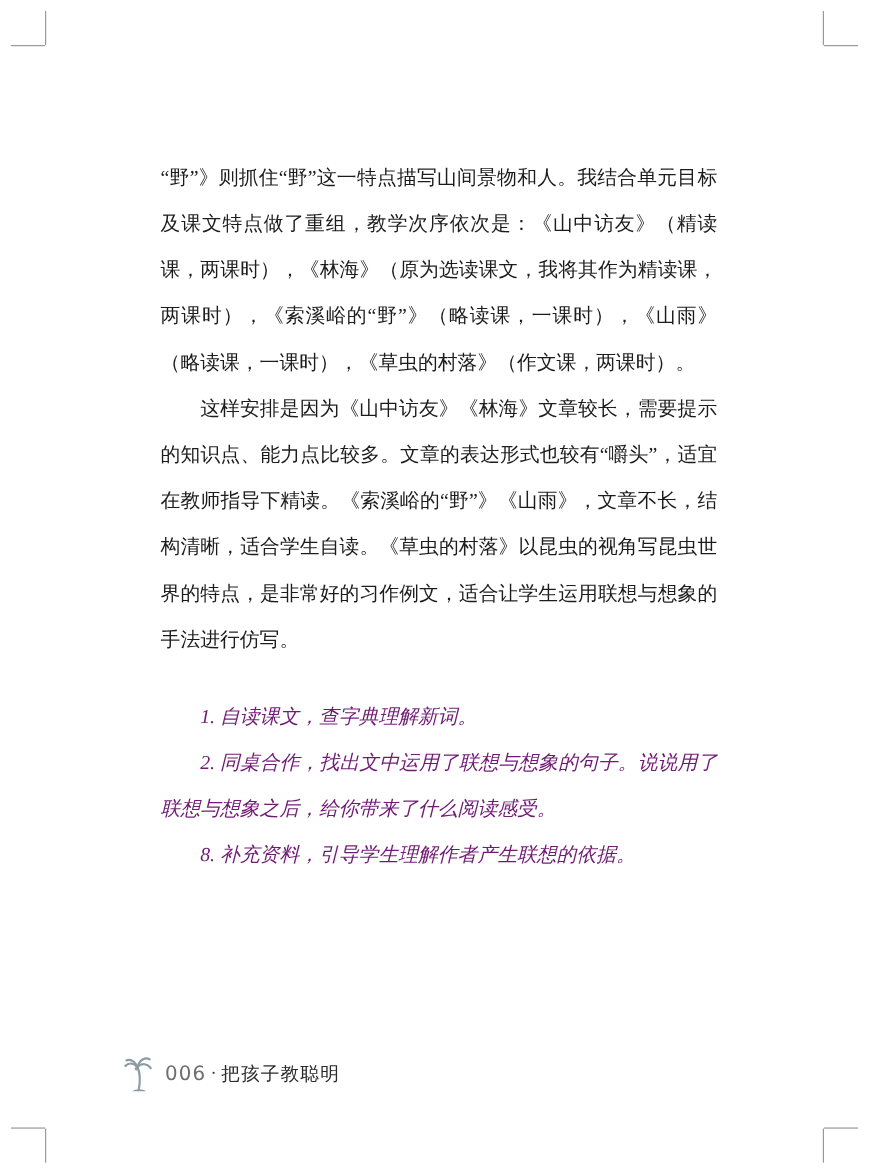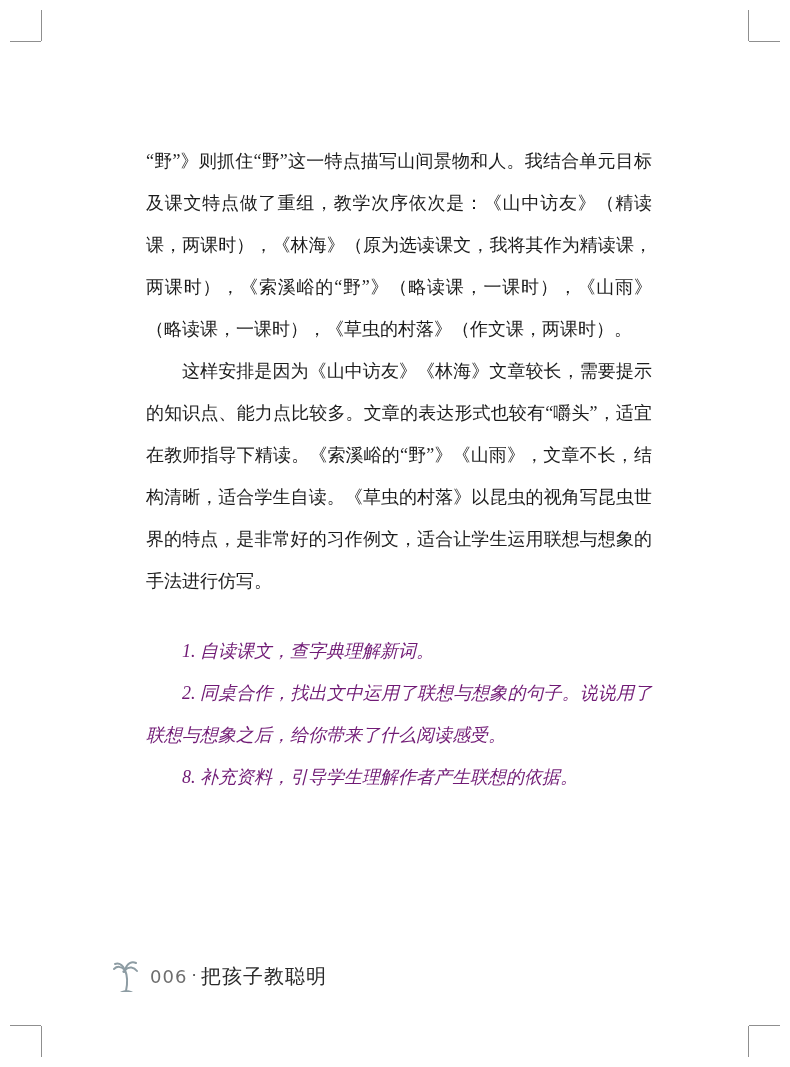--- a/index.html
+++ b/index.html
@@ -88,21 +88,21 @@
     font-size: 18px;
     color: #6e6e6e;
     letter-spacing: 1px;
   }
   .footer-sep {
     font-size: 17px;
     color: #444444;
     margin: 0 4px;
   }
   .footer-title {
-    font-size: 20px;
+    font-size: 17px;
     color: #2a2a2a;
     letter-spacing: 1px;
   }
 </style>
 </head>
 <body>
 
 <div class="page">
 
   <div class="mark h tl-h"></div>

